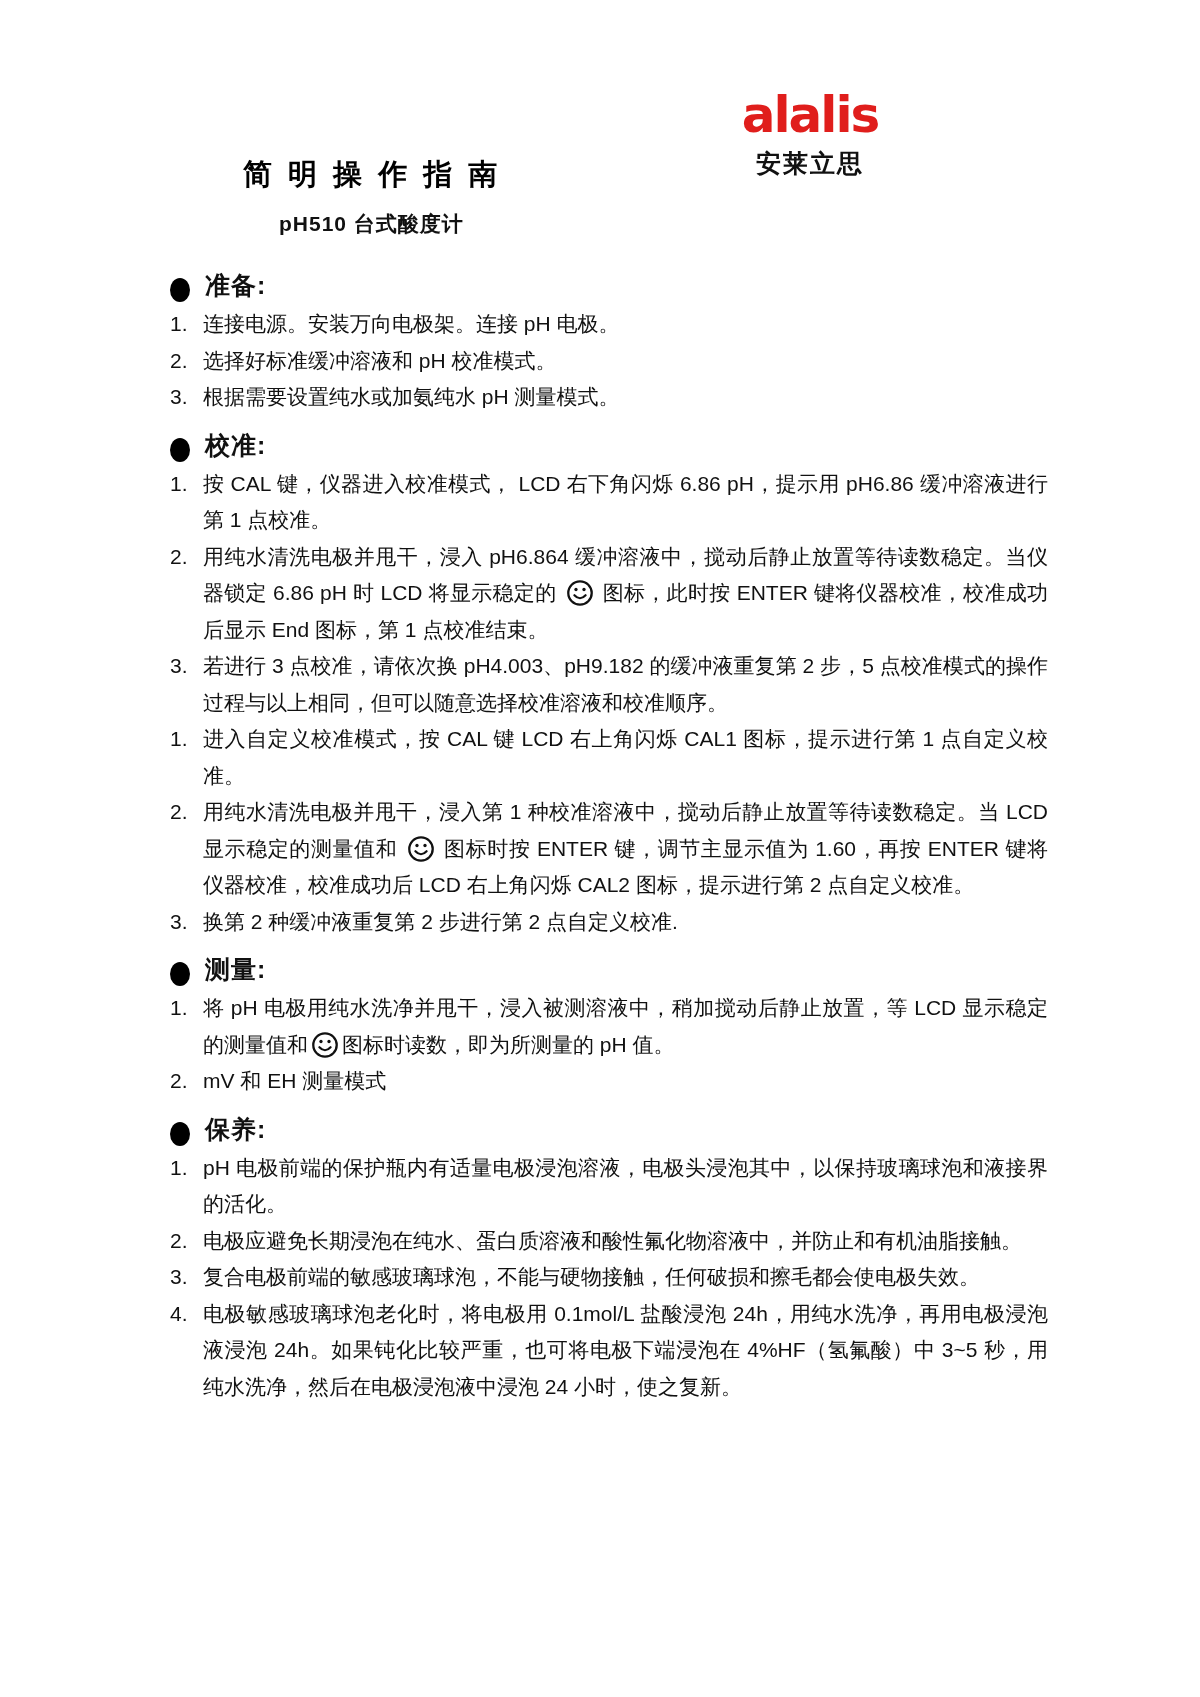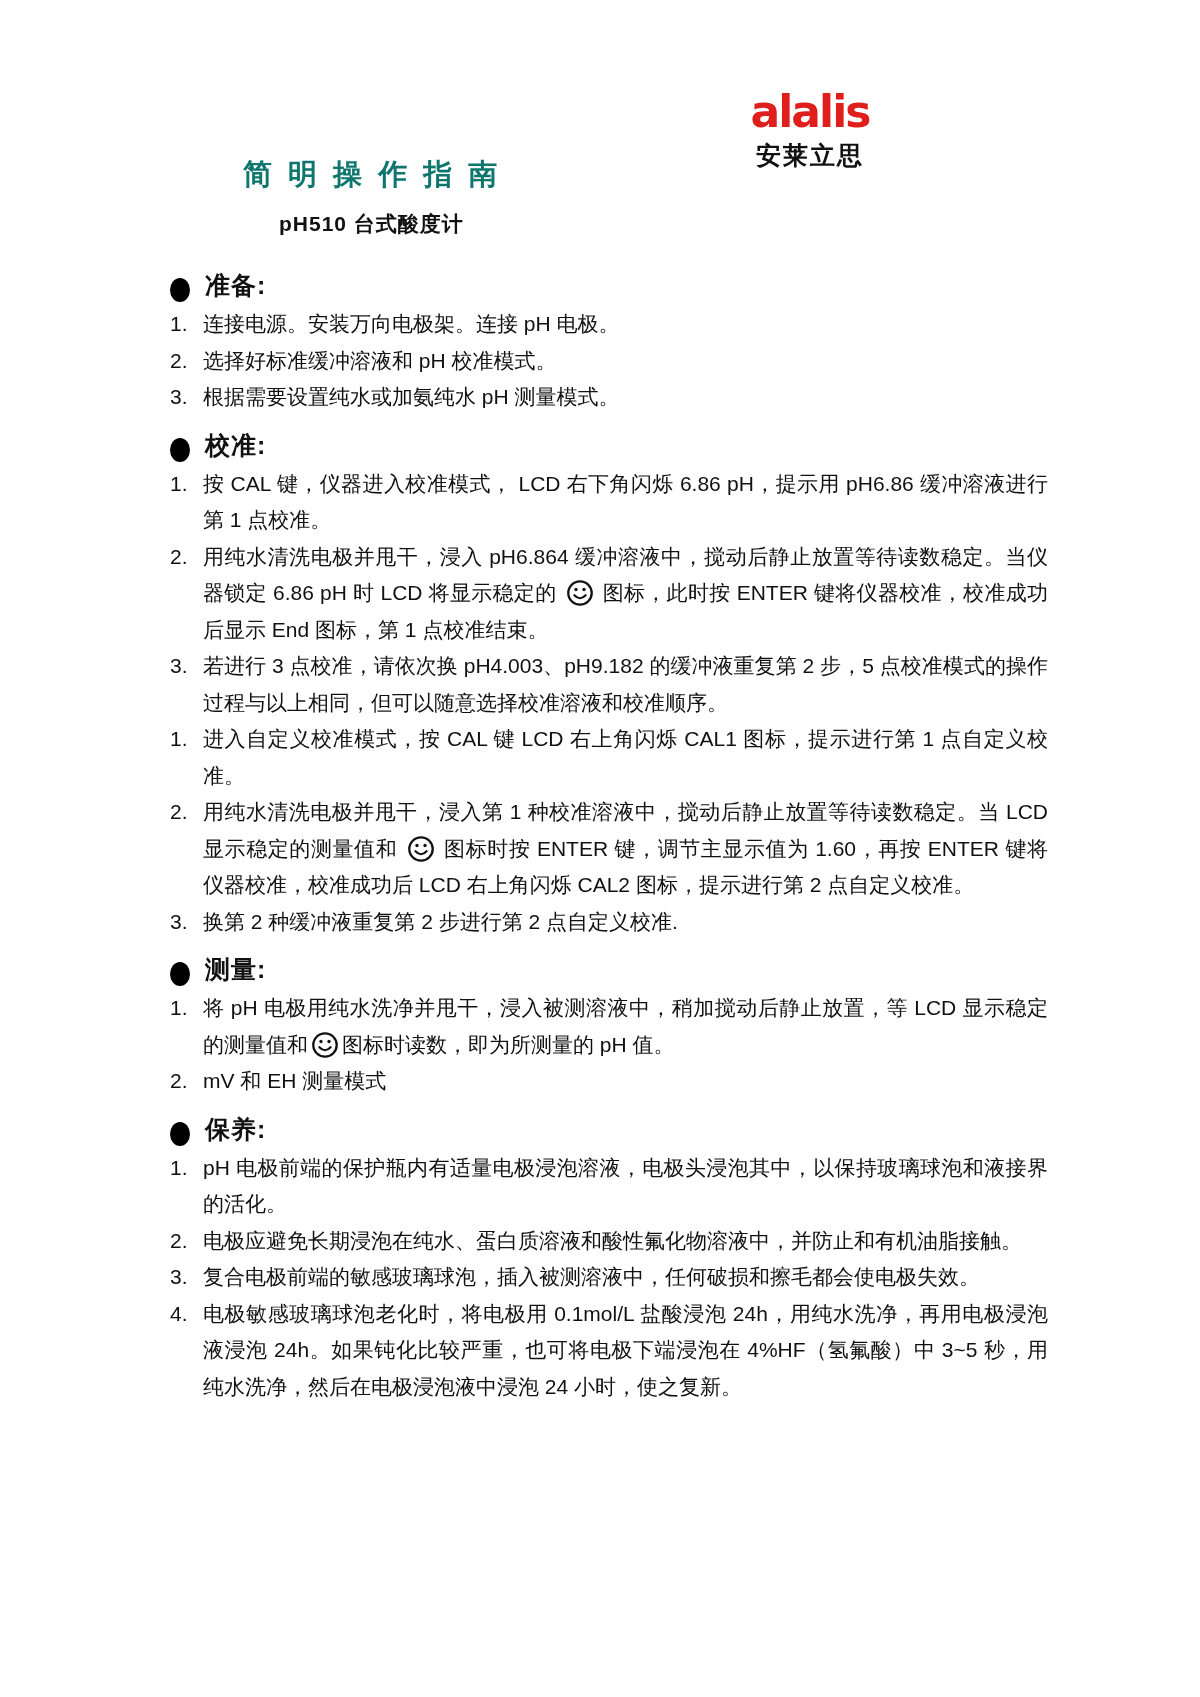--- a/index.html
+++ b/index.html
@@ -9,27 +9,27 @@
     margin:0 auto;
     background:#ffffff;
     color:#111;
     font-family:"Liberation Sans","DejaVu Sans",sans-serif;
     overflow:hidden;
   }
   
   .title{
     position:absolute;left:243px;top:136px;
     font-size:29px;font-weight:bold;letter-spacing:4px;
-    color:#0f766e;white-space:nowrap;
+    color:#000000;white-space:nowrap;
   }
   .logo-block{
     position:absolute;left:700px;top:84px;width:220px;text-align:center;
   }
   .logo{
-    font-size:44px;font-weight:800;line-height:1.25;letter-spacing:-2px;
+    font-size:50px;font-weight:800;line-height:1.25;letter-spacing:-2px;
     font-family:"DejaVu Sans","Liberation Sans",sans-serif;
   }
   .tagline{
     font-size:25px;font-weight:bold;margin-top:0px;letter-spacing:2px;color:#111;
   }
   .subtitle{
     position:absolute;left:279px;top:210px;
     font-size:21px;font-weight:bold;letter-spacing:1px;white-space:nowrap;
   }
   
@@ -153,21 +153,21 @@
         <div class="item">
           <span class="num">1.</span>
           <div class="item-text"><span> pH 电极前端的保护瓶内有适量电极浸泡溶液，电极头浸泡其中，以保持玻璃球泡和液接界的活化。</span></div>
         </div>
         <div class="item">
           <span class="num">2.</span>
           <div class="item-text"><span>电极应避免长期浸泡在纯水、蛋白质溶液和酸性氟化物溶液中，并防止和有机油脂接触。</span></div>
         </div>
         <div class="item">
           <span class="num">3.</span>
-          <div class="item-text"><span>复合电极前端的敏感玻璃球泡，插入被测溶液中，任何破损和擦毛都会使电极失效。</span></div>
+          <div class="item-text"><span>复合电极前端的敏感玻璃球泡，不能与硬物接触，任何破损和擦毛都会使电极失效。</span></div>
         </div>
         <div class="item">
           <span class="num">4.</span>
           <div class="item-text"><span>电极敏感玻璃球泡老化时，将电极用 0.1mol/L 盐酸浸泡 24h，用纯水洗净，再用电极浸泡液浸泡 24h。如果钝化比较严重，也可将电极下端浸泡在 4%HF（氢氟酸）中 3~5 秒，用纯水洗净，然后在电极浸泡液中浸泡 24 小时，使之复新。</span></div>
         </div>
       </section>
     </main>
 </div>
 
 </body></html>

